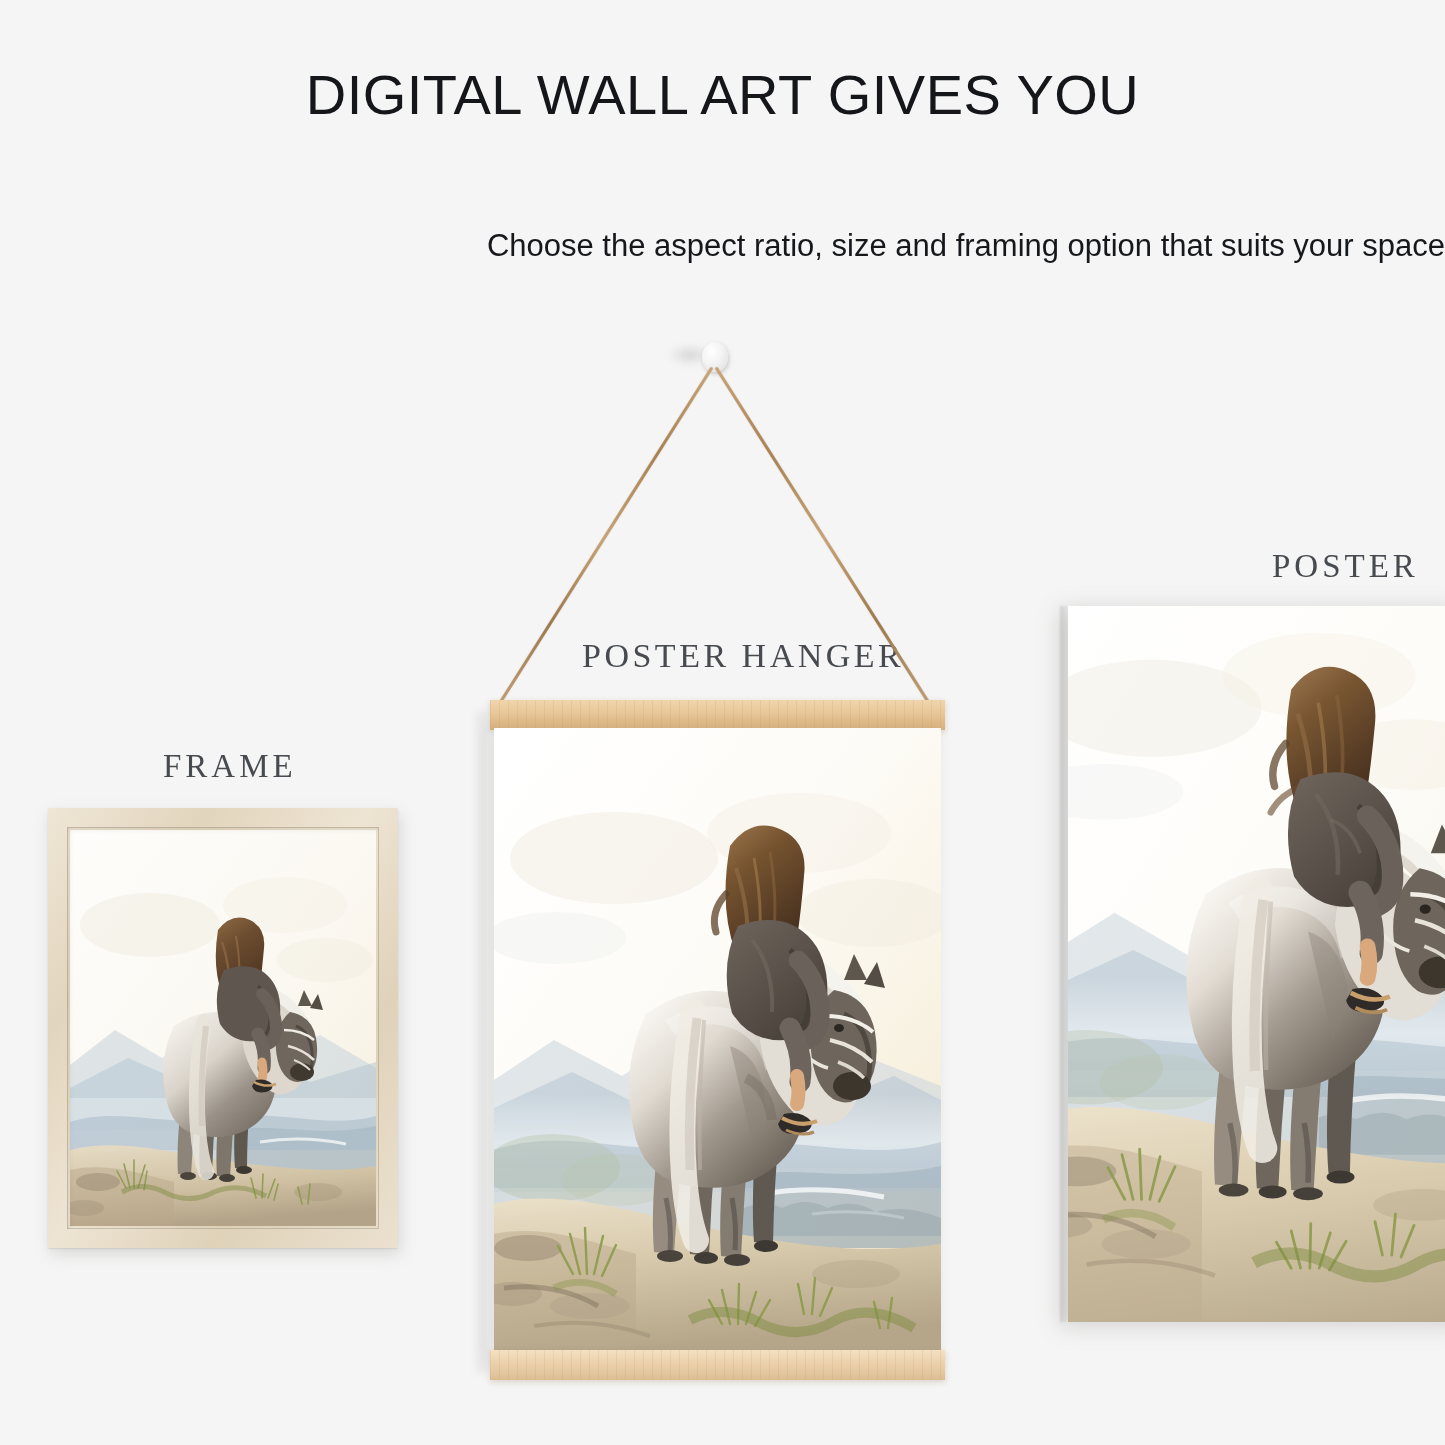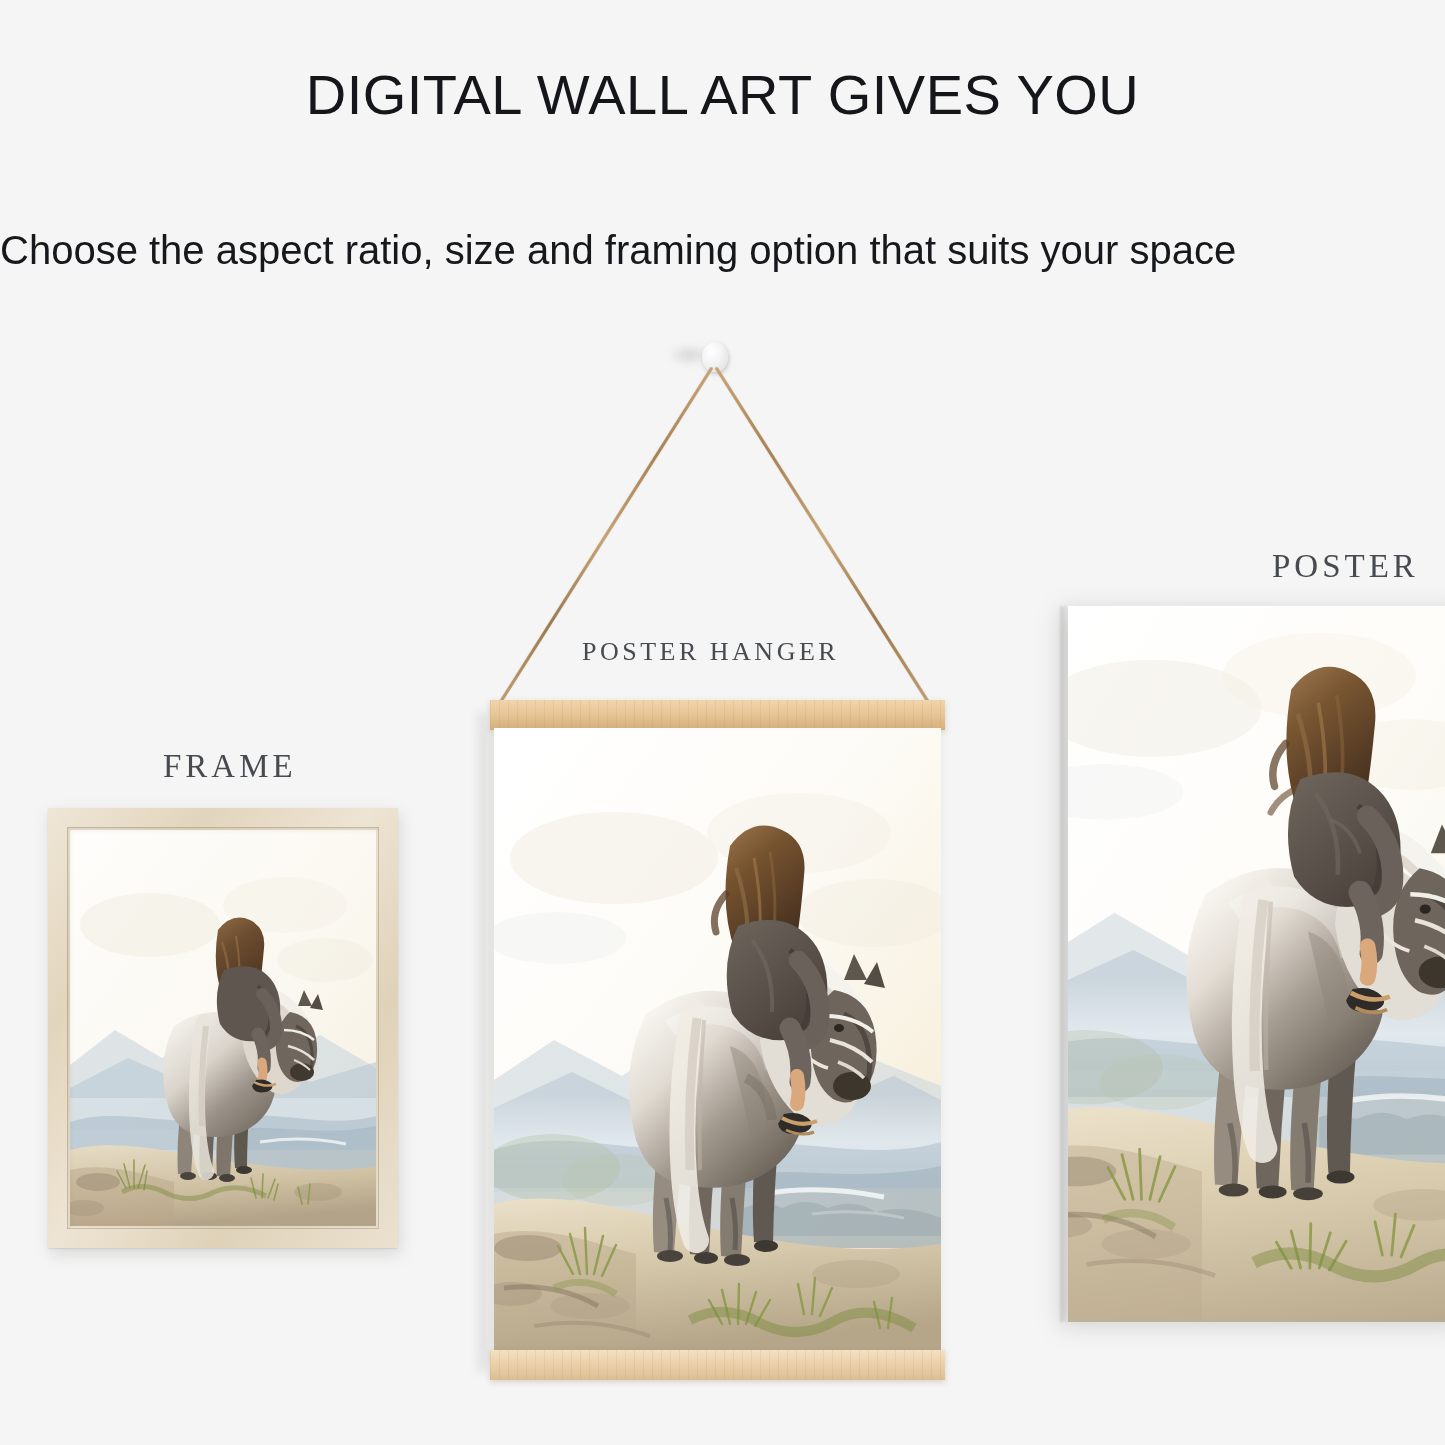--- a/index.html
+++ b/index.html
@@ -20,33 +20,33 @@
     font-size:56px;letter-spacing:.5px;color:#14161a;font-weight:400;
     white-space:nowrap;
   }
   .hdr-main{
     position:absolute;top:118px;left:0;width:1445px;text-align:center;
     font-family:"Liberation Serif", serif;
     font-size:96px;line-height:1.05;letter-spacing:6px;
     color:#7ba3ab;font-weight:400;white-space:nowrap;
   }
   .hdr-sub{
-    position:absolute;top:228px;left:0;width:1445px;text-align:left;
+    position:absolute;top:228px;left:0;width:1445px;text-align:right;
     font-family:"Liberation Sans", sans-serif;
-    font-size:40px;color:#16181c;font-weight:400;white-space:nowrap;
+    font-size:31px;color:#16181c;font-weight:400;white-space:nowrap;
   }
 
   
   .plabel{
     position:absolute;
     font-family:"Liberation Serif", serif;
     color:#474b50;font-size:33px;letter-spacing:4px;white-space:nowrap;
   }
   #label-frame{left:163px;top:748px;}
-  #label-hanger{left:582px;top:637px;font-size:26px;letter-spacing:3.5px;}
+  #label-hanger{left:582px;top:637px;font-size:34px;letter-spacing:3.5px;}
   #label-canvas{left:1272px;top:548px;}
 
   
   .art{position:absolute;overflow:hidden;background:#ffffff;}
   .art svg{display:block;width:100%;height:100%;}
 
   
   #frame-product{
     position:absolute;left:48px;top:808px;width:350px;height:440px;
     background:linear-gradient(126deg,#efe6d6 0%,#e2d5bd 24%,#eee4d3 48%,#dfd2b9 72%,#ebe1cf 100%);

